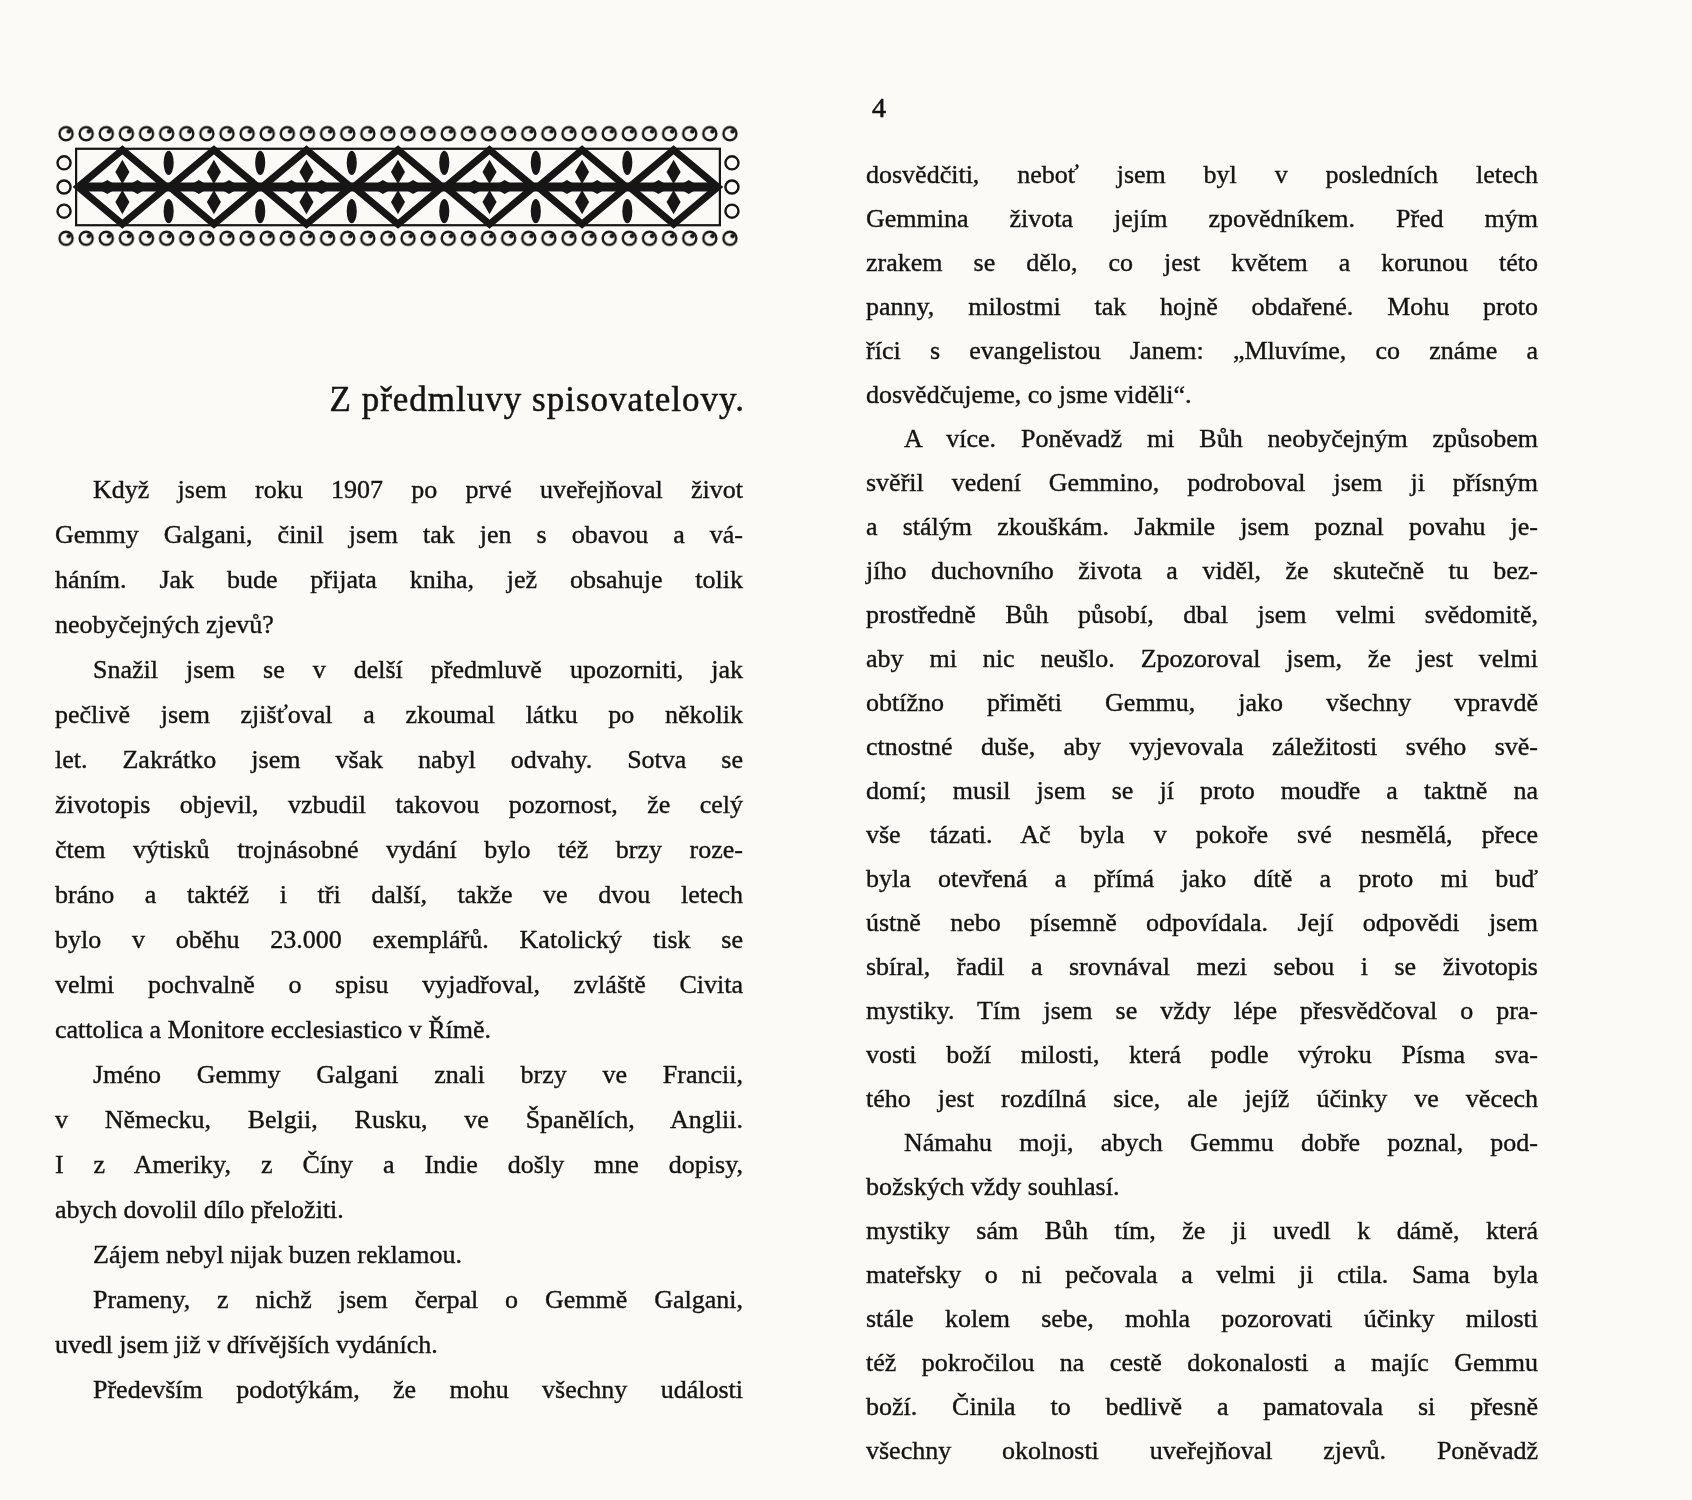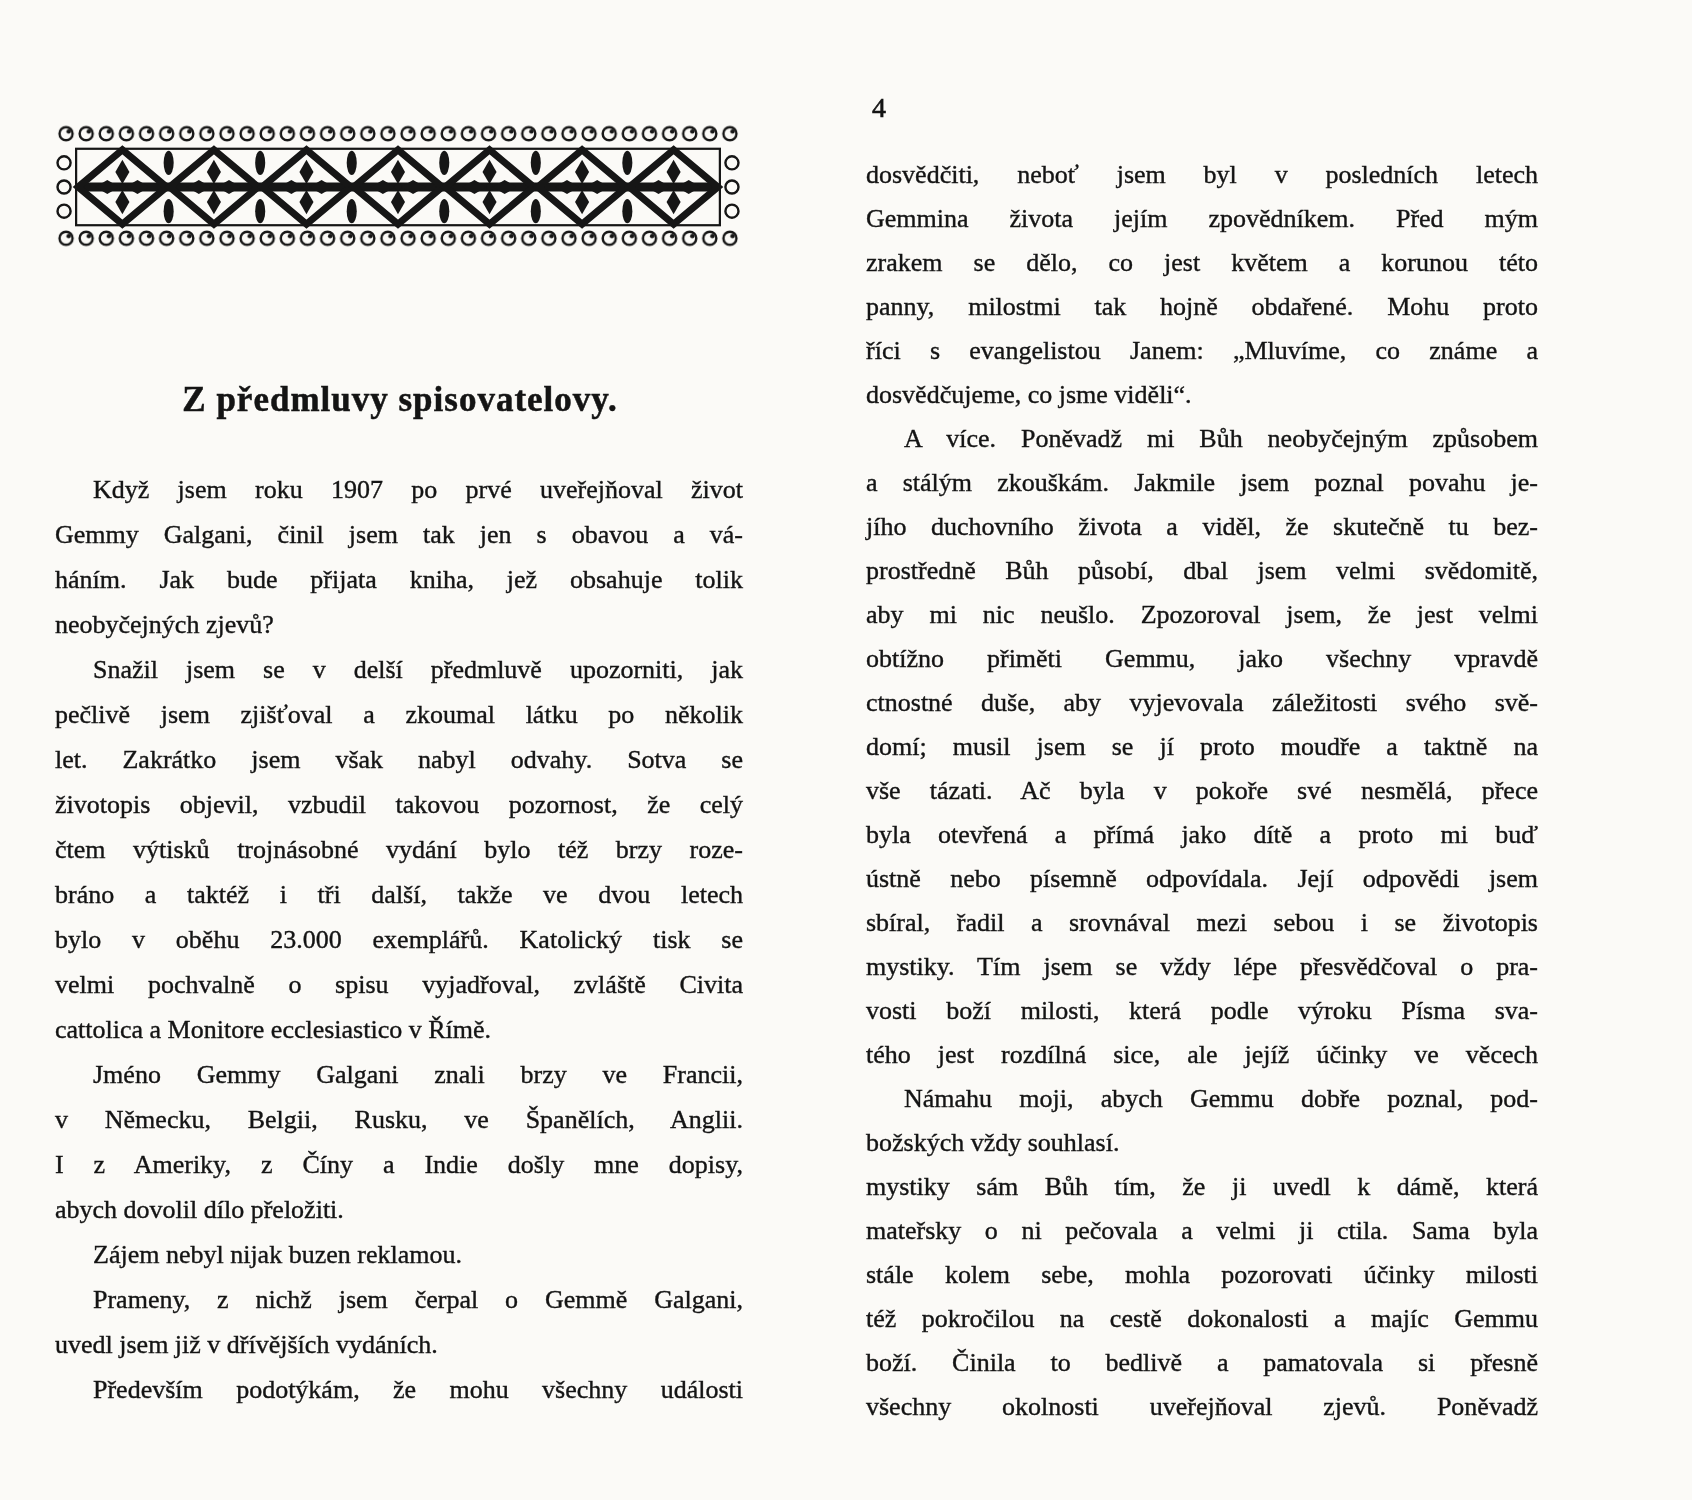--- a/index.html
+++ b/index.html
@@ -12,22 +12,22 @@
     overflow: hidden;
   }
   .abs { position: absolute; }
 
   
   #ornament { left: 56px; top: 120px; }
 
   
   #heading {
     left: 55px; top: 380px; width: 690px;
-    margin: 0; text-align: center;
-    font-size: 35px; font-weight: bold;
+    margin: 0; text-align: right;
+    font-size: 35px; font-weight: normal;
     letter-spacing: 1px;
     -webkit-text-stroke: 0.5px #141414;
   }
 
   
   #page-number {
     left: 872px; top: 92px;
     font-size: 28px;
     -webkit-text-stroke: 0.6px #141414;
   }
@@ -136,20 +136,21 @@
     <div id="page-number" class="abs">4</div>
 
     <div id="right-text" class="abs text-col">
         <div class="line">dosvědčiti, neboť jsem byl v posledních letech</div>
         <div class="line">Gemmina života jejím zpovědníkem.  Před mým</div>
         <div class="line">zrakem se dělo, co jest květem a korunou této</div>
         <div class="line">panny, milostmi tak hojně obdařené.  Mohu proto</div>
         <div class="line">říci s evangelistou Janem: „Mluvíme, co známe a</div>
         <div class="line last">dosvědčujeme, co jsme viděli“.</div>
         <div class="line indent">A více. Poněvadž mi Bůh neobyčejným způsobem</div>
+        <div class="line">svěřil vedení Gemmino, podroboval jsem ji přísným</div>
         <div class="line">a stálým zkouškám. Jakmile jsem poznal povahu je-</div>
         <div class="line">jího duchovního života a viděl, že skutečně tu bez-</div>
         <div class="line">prostředně Bůh působí, dbal jsem velmi svědomitě,</div>
         <div class="line">aby mi nic neušlo. Zpozoroval jsem, že jest velmi</div>
         <div class="line">obtížno přiměti Gemmu, jako všechny vpravdě</div>
         <div class="line">ctnostné duše, aby vyjevovala záležitosti svého svě-</div>
         <div class="line">domí; musil jsem se jí proto moudře a taktně na</div>
         <div class="line">vše tázati.  Ač byla v pokoře své nesmělá, přece</div>
         <div class="line">byla otevřená a přímá jako dítě a proto mi buď</div>
         <div class="line">ústně nebo písemně odpovídala. Její odpovědi jsem</div>

